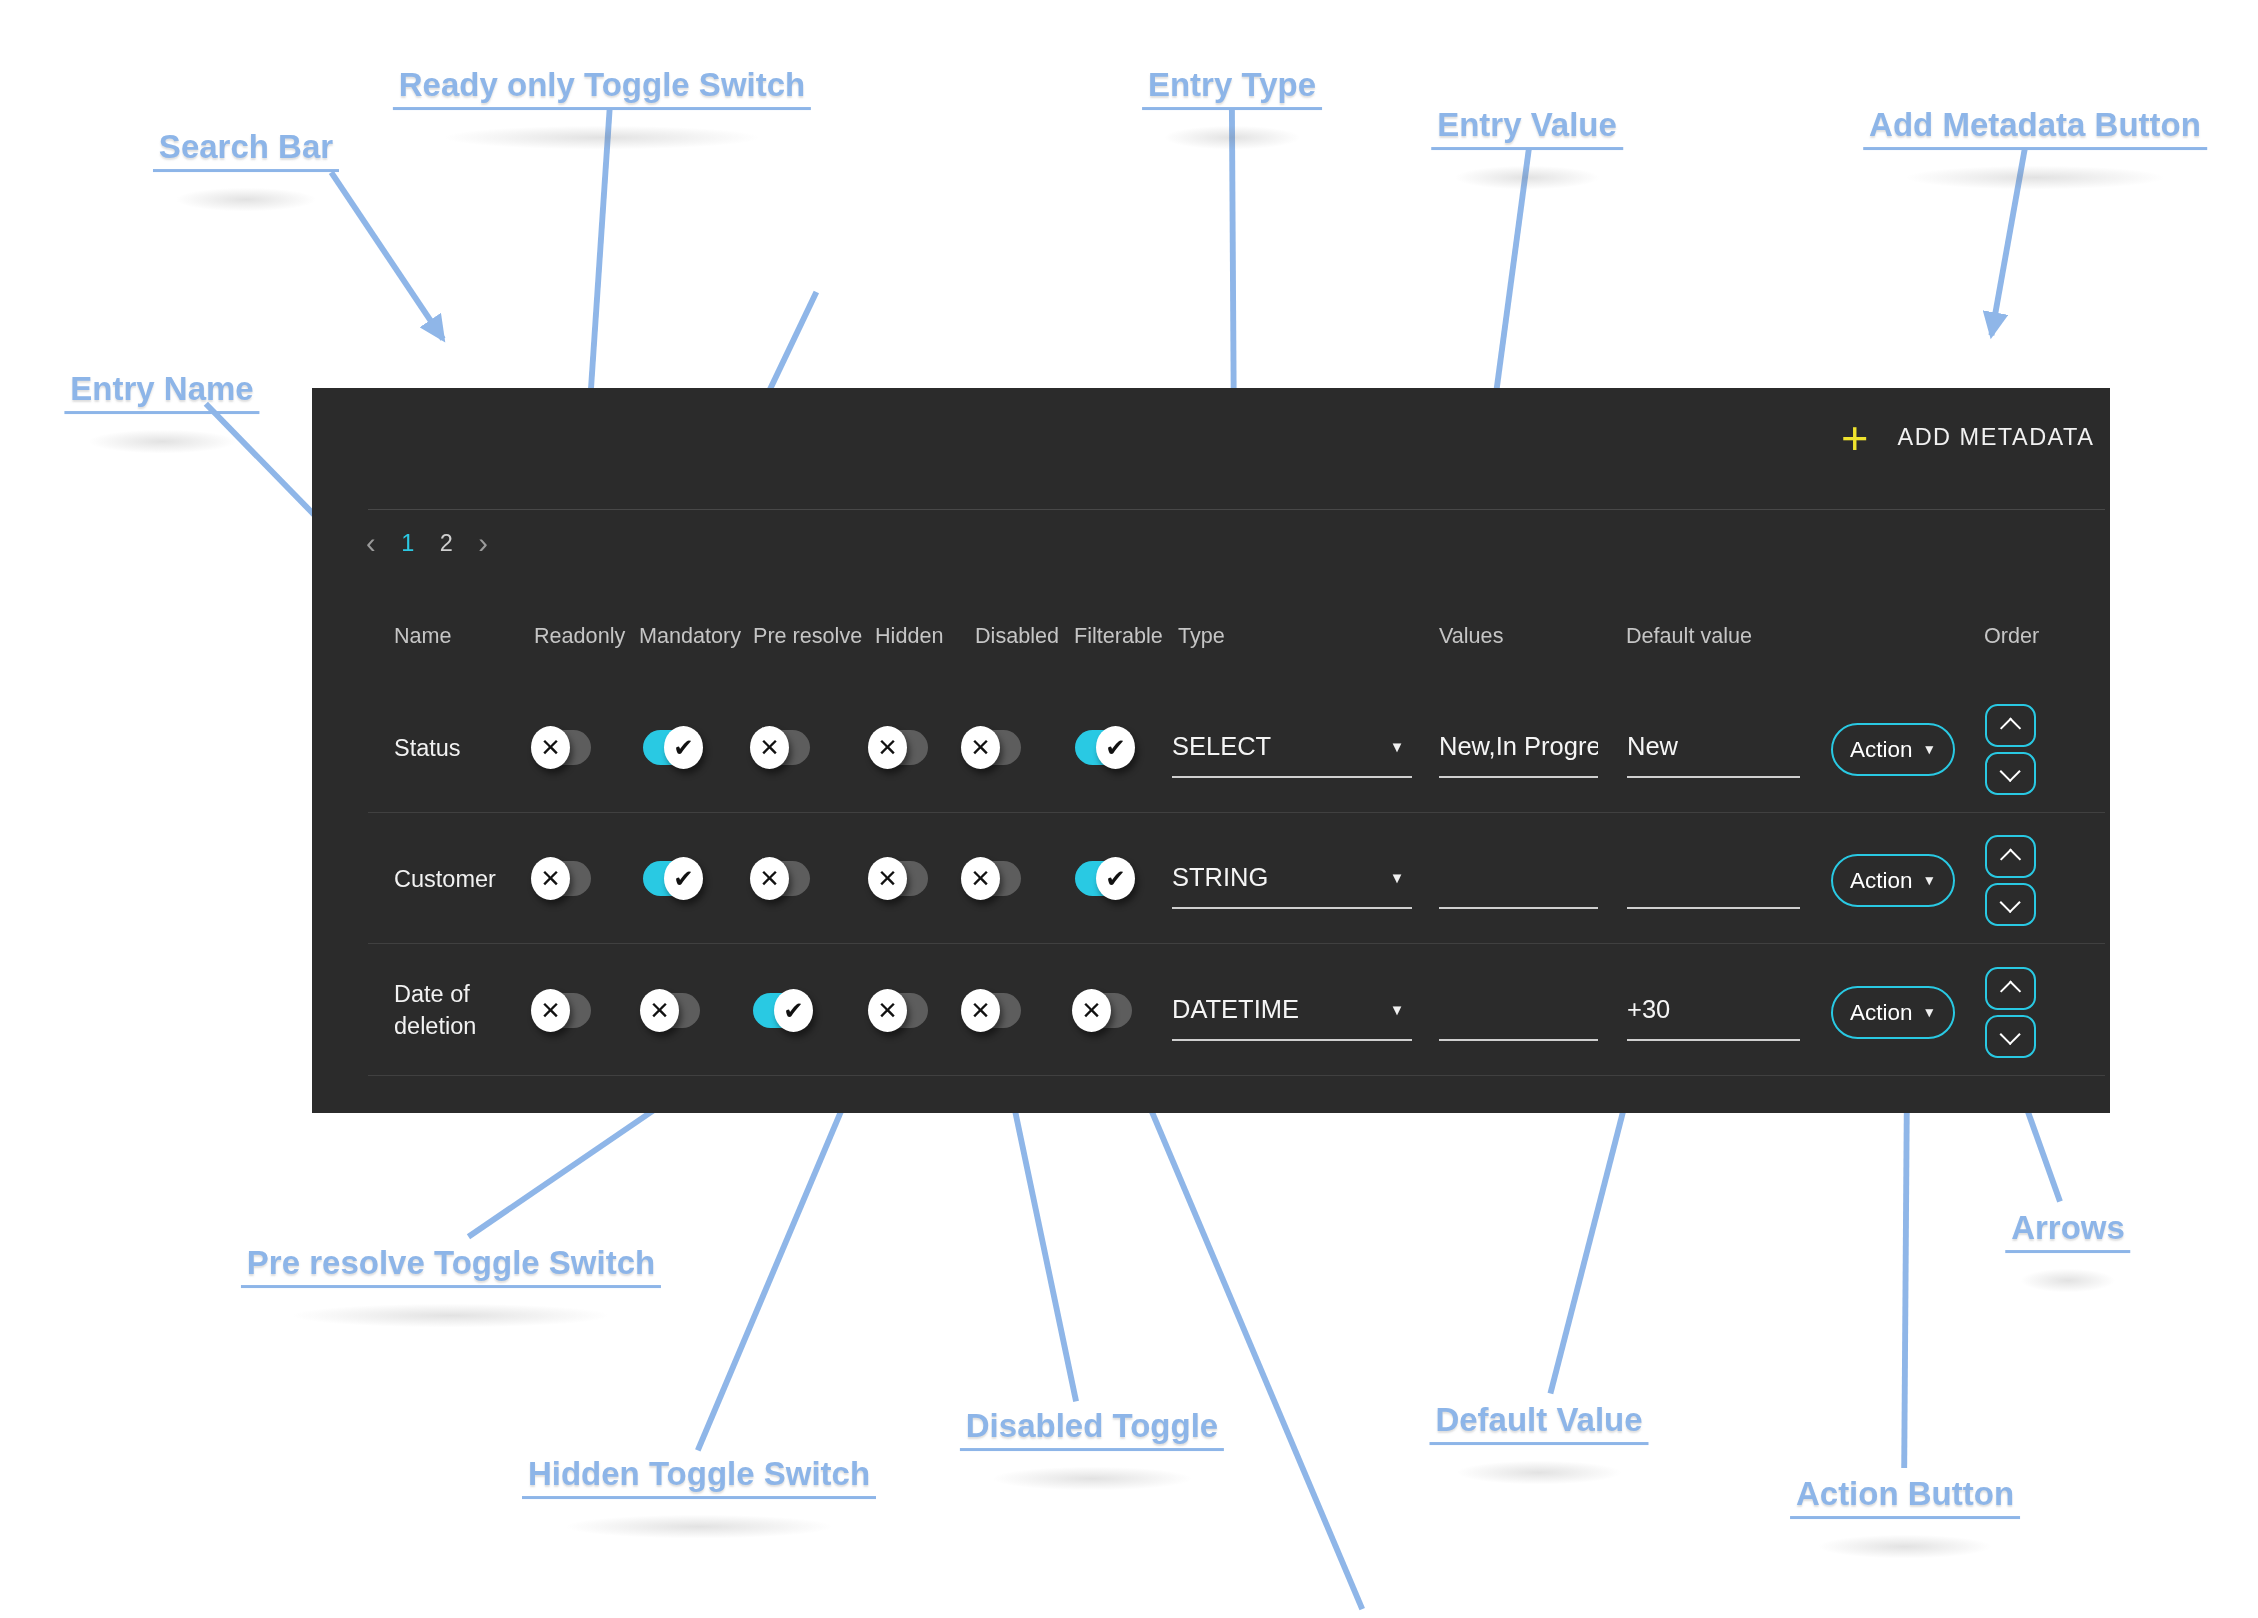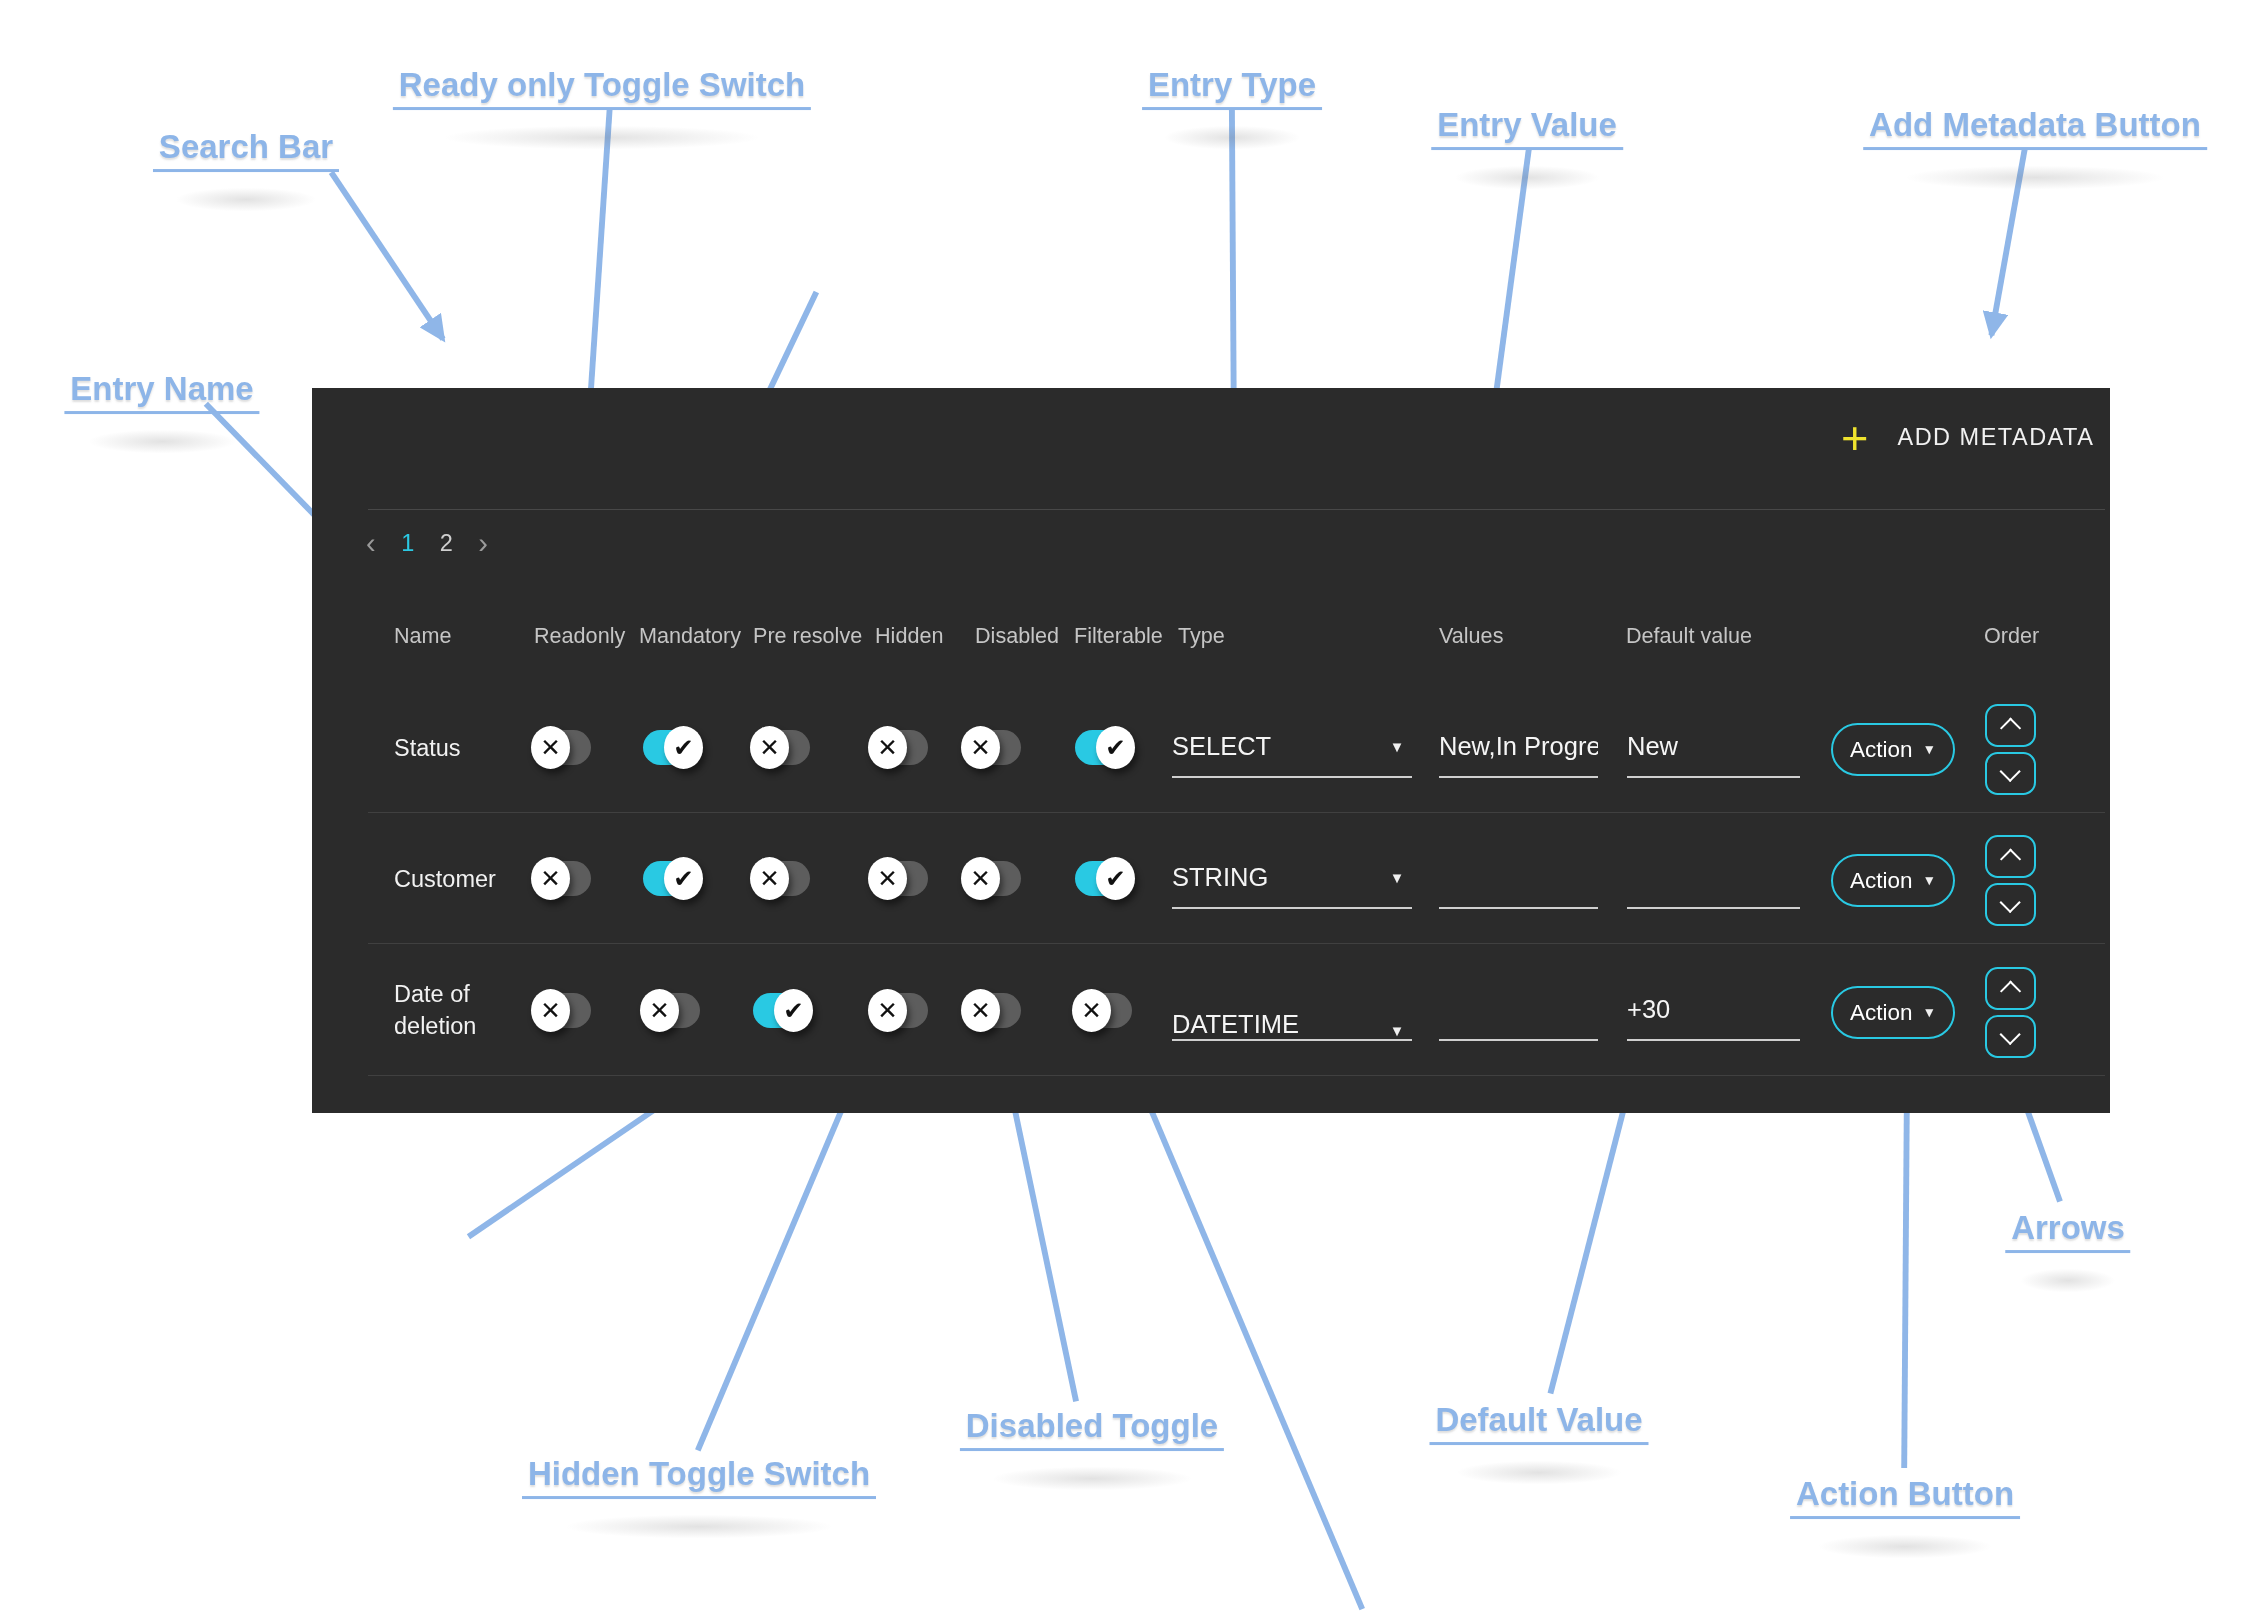--- a/index.html
+++ b/index.html
@@ -105,20 +105,21 @@
     <line x1="1943" y1="1498" x2="1946" y2="1080" marker-end="url(#ah)"></line>
     <line x1="2102" y1="1226" x2="2052" y2="1086" marker-end="url(#ah)"></line>
   </svg>
 
   <div class="note" style="left:162px;top:392px;">Entry Name</div>
   <div class="note" style="left:246px;top:150px;">Search Bar</div>
   <div class="note" style="left:602px;top:88px;">Ready only Toggle Switch</div>
   <div class="note" style="left:1232px;top:88px;">Entry Type</div>
   <div class="note" style="left:1527px;top:128px;">Entry Value</div>
   <div class="note" style="left:2035px;top:128px;">Add Metadata  Button</div>
+  <div class="note" style="left:451px;top:1266px;">Pre resolve Toggle Switch</div>
   <div class="note" style="left:699px;top:1477px;">Hidden Toggle Switch</div>
   <div class="note" style="left:1092px;top:1429px;">Disabled Toggle</div>
   <div class="note" style="left:1362px;top:1639px;">FilterableToggle Switch</div>
   <div class="note" style="left:1539px;top:1423px;">Default Value</div>
   <div class="note" style="left:1905px;top:1497px;">Action Button</div>
   <div class="note" style="left:2068px;top:1231px;">Arrows</div>
 
   <div class="panel">
 
 
@@ -249,21 +250,21 @@
         </span>
       <span class="tgl off" style="left:559px">
           <span class="thumb">✕</span>
         </span>
       <span class="tgl off" style="left:652px">
           <span class="thumb">✕</span>
         </span>
       <span class="tgl off" style="left:763px">
           <span class="thumb">✕</span>
         </span>
-      <div class="field select-field" style="left:860px;width:240px;align-items:flex-end;">
+      <div class="field select-field" style="left:860px;width:240px;">
         <span>DATETIME</span>
         <span class="caret">▼</span>
       </div>
       <div class="field" style="left:1127px;width:159px;">
         <span></span>
       </div>
       <div class="field" style="left:1315px;width:173px;">
         <span>+30</span>
       </div>
       <div class="actionbtn">

